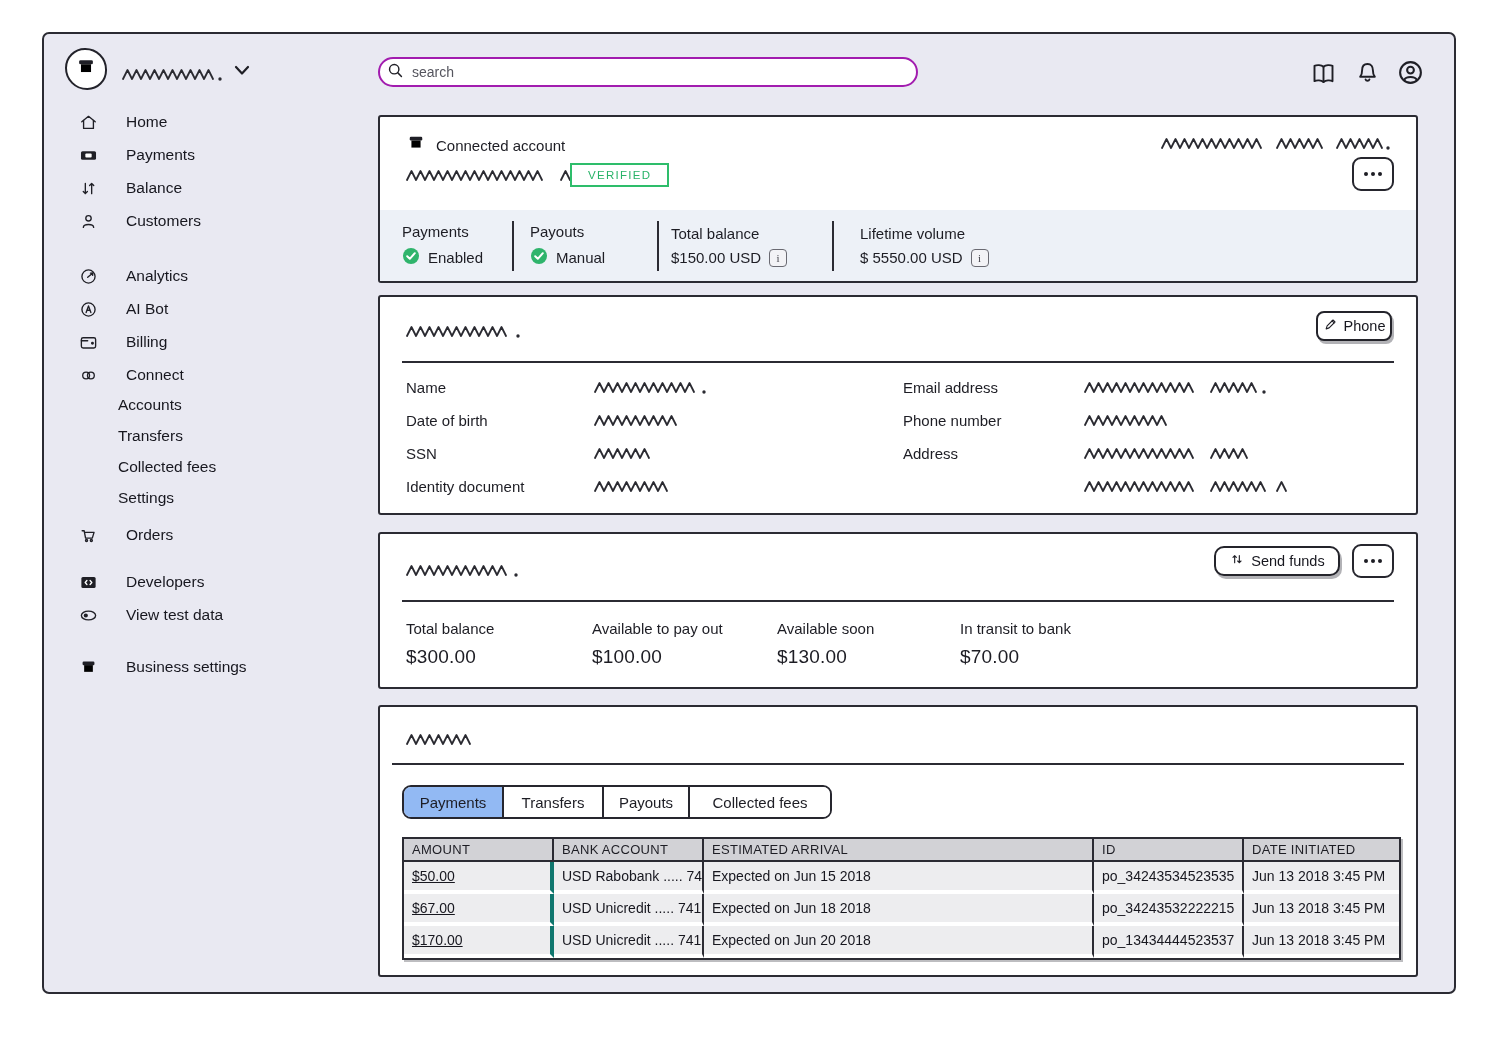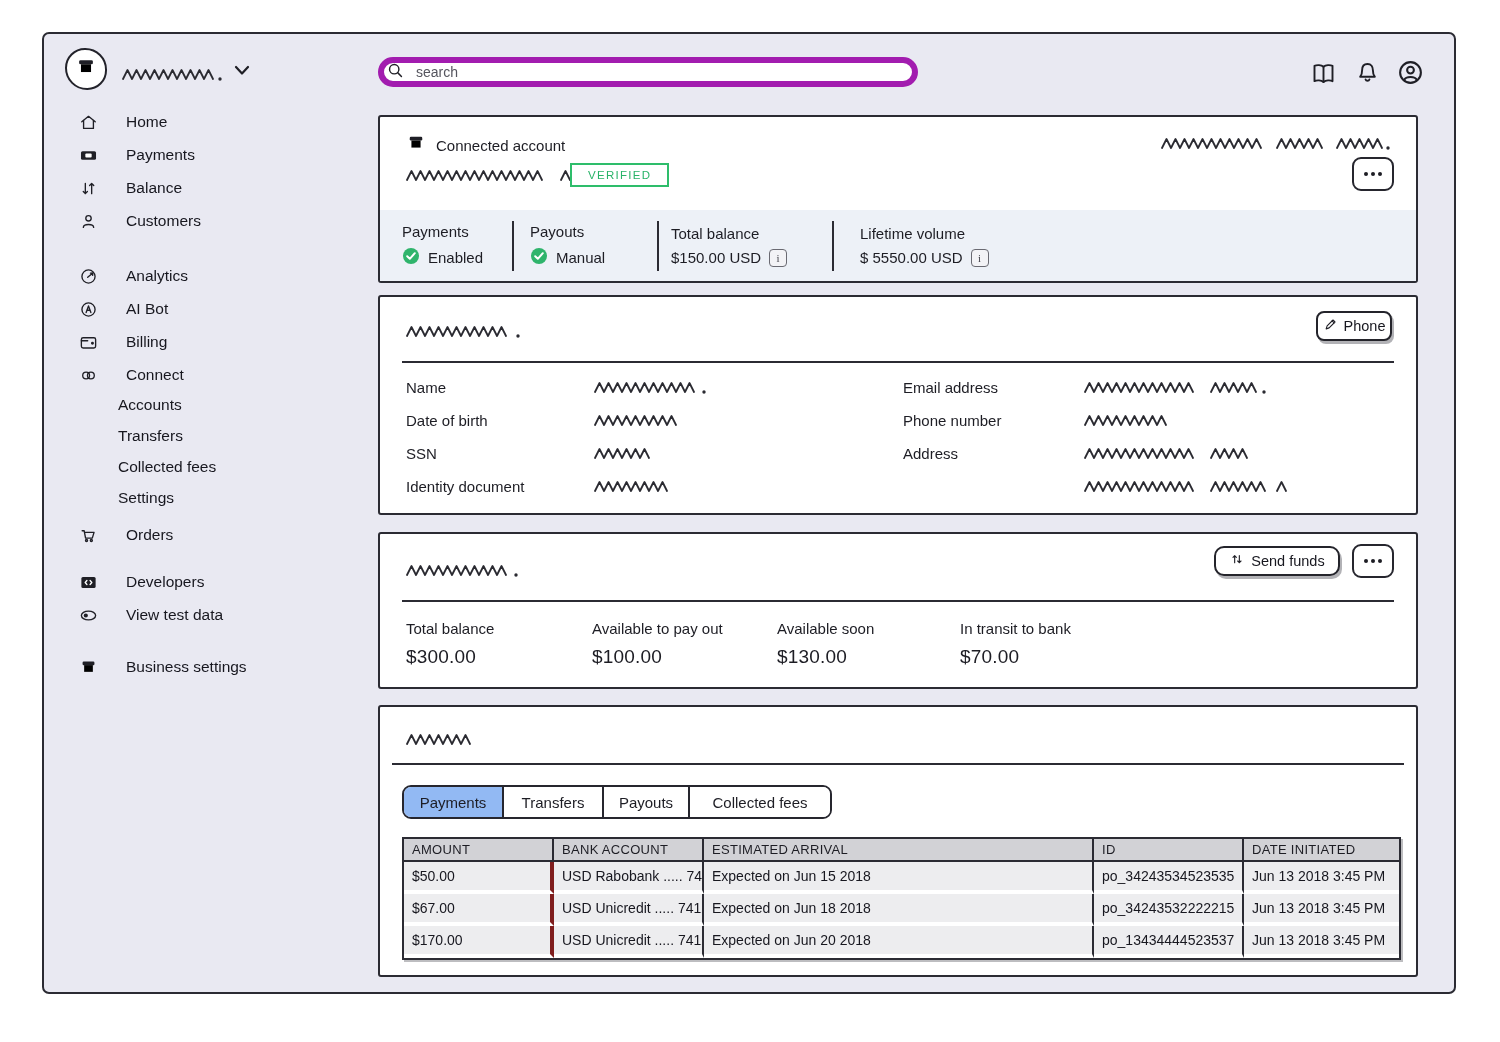--- a/index.html
+++ b/index.html
@@ -15,21 +15,21 @@
   }
   
   .logo-circle {
     position:absolute; left:21px; top:14px; width:42px; height:42px;
     border:2px solid #23232b; border-radius:48% 52% 47% 53%;
     background:#fff; display:flex; align-items:center; justify-content:center;
   }
   .logo-row { position:absolute; left:78px; top:28px; display:flex; align-items:flex-end; gap:10px; }
   .search-wrap { position:absolute; left:334px; top:23px; width:540px; height:30px; }
   .search-wrap input {
-    width:100%; height:100%; border:6px solid #a21caf; border-radius:15px;
+    width:100%; height:100%; border:2px solid #a21caf; border-radius:15px;
     background:#fff; padding:0 12px 0 32px; font-size:14px; color:#3a3a44; outline:none;
     font-family:"Liberation Sans", sans-serif;
   }
   .search-wrap input::placeholder { color:#55555e; }
   .search-icon { position:absolute; left:9px; top:5px; }
   .top-ico { position:absolute; cursor:pointer; }
   
   .nav { position:absolute; left:34px; height:24px; display:flex; align-items:center; gap:28px; cursor:pointer;text-align:center; }
   .nav .nlabel { font-size:15.5px; color:#17171f; white-space:nowrap; }
   .nav.sub { left:74px; }
@@ -97,21 +97,21 @@
     box-shadow:2px 2px 0 rgba(35,35,45,0.3); }
   .tbl th {
     background:#d2d2d6; font-weight:400; font-size:13px; letter-spacing:0.3px; text-align:left;
     padding:3px 8px; border-bottom:2px solid #2b2b33; border-right:2px solid #2b2b33; white-space:nowrap; overflow:hidden;
   }
   .tbl th:last-child { border-right:none; }
   .tbl td {
     background:#ededef; font-size:14px; padding:6px 8px; color:#17171f;
     border-bottom:4px solid #fff; border-right:2px solid #2b2b33; white-space:nowrap; overflow:hidden;
   }
-  .tbl td:first-child { border-right:4px solid #7f1d1d; }
+  .tbl td:first-child { border-right:4px solid #0f766e;text-decoration:underline; }
   .tbl td:last-child  { border-right:none; }
   svg.ln { stroke:#1f1f26; stroke-width:1.7; fill:none; stroke-linecap:round; stroke-linejoin:round; }
 </style>
 </head>
 <body>
 
 <div class="frame">
 
   <div class="logo-circle">
     <span>

